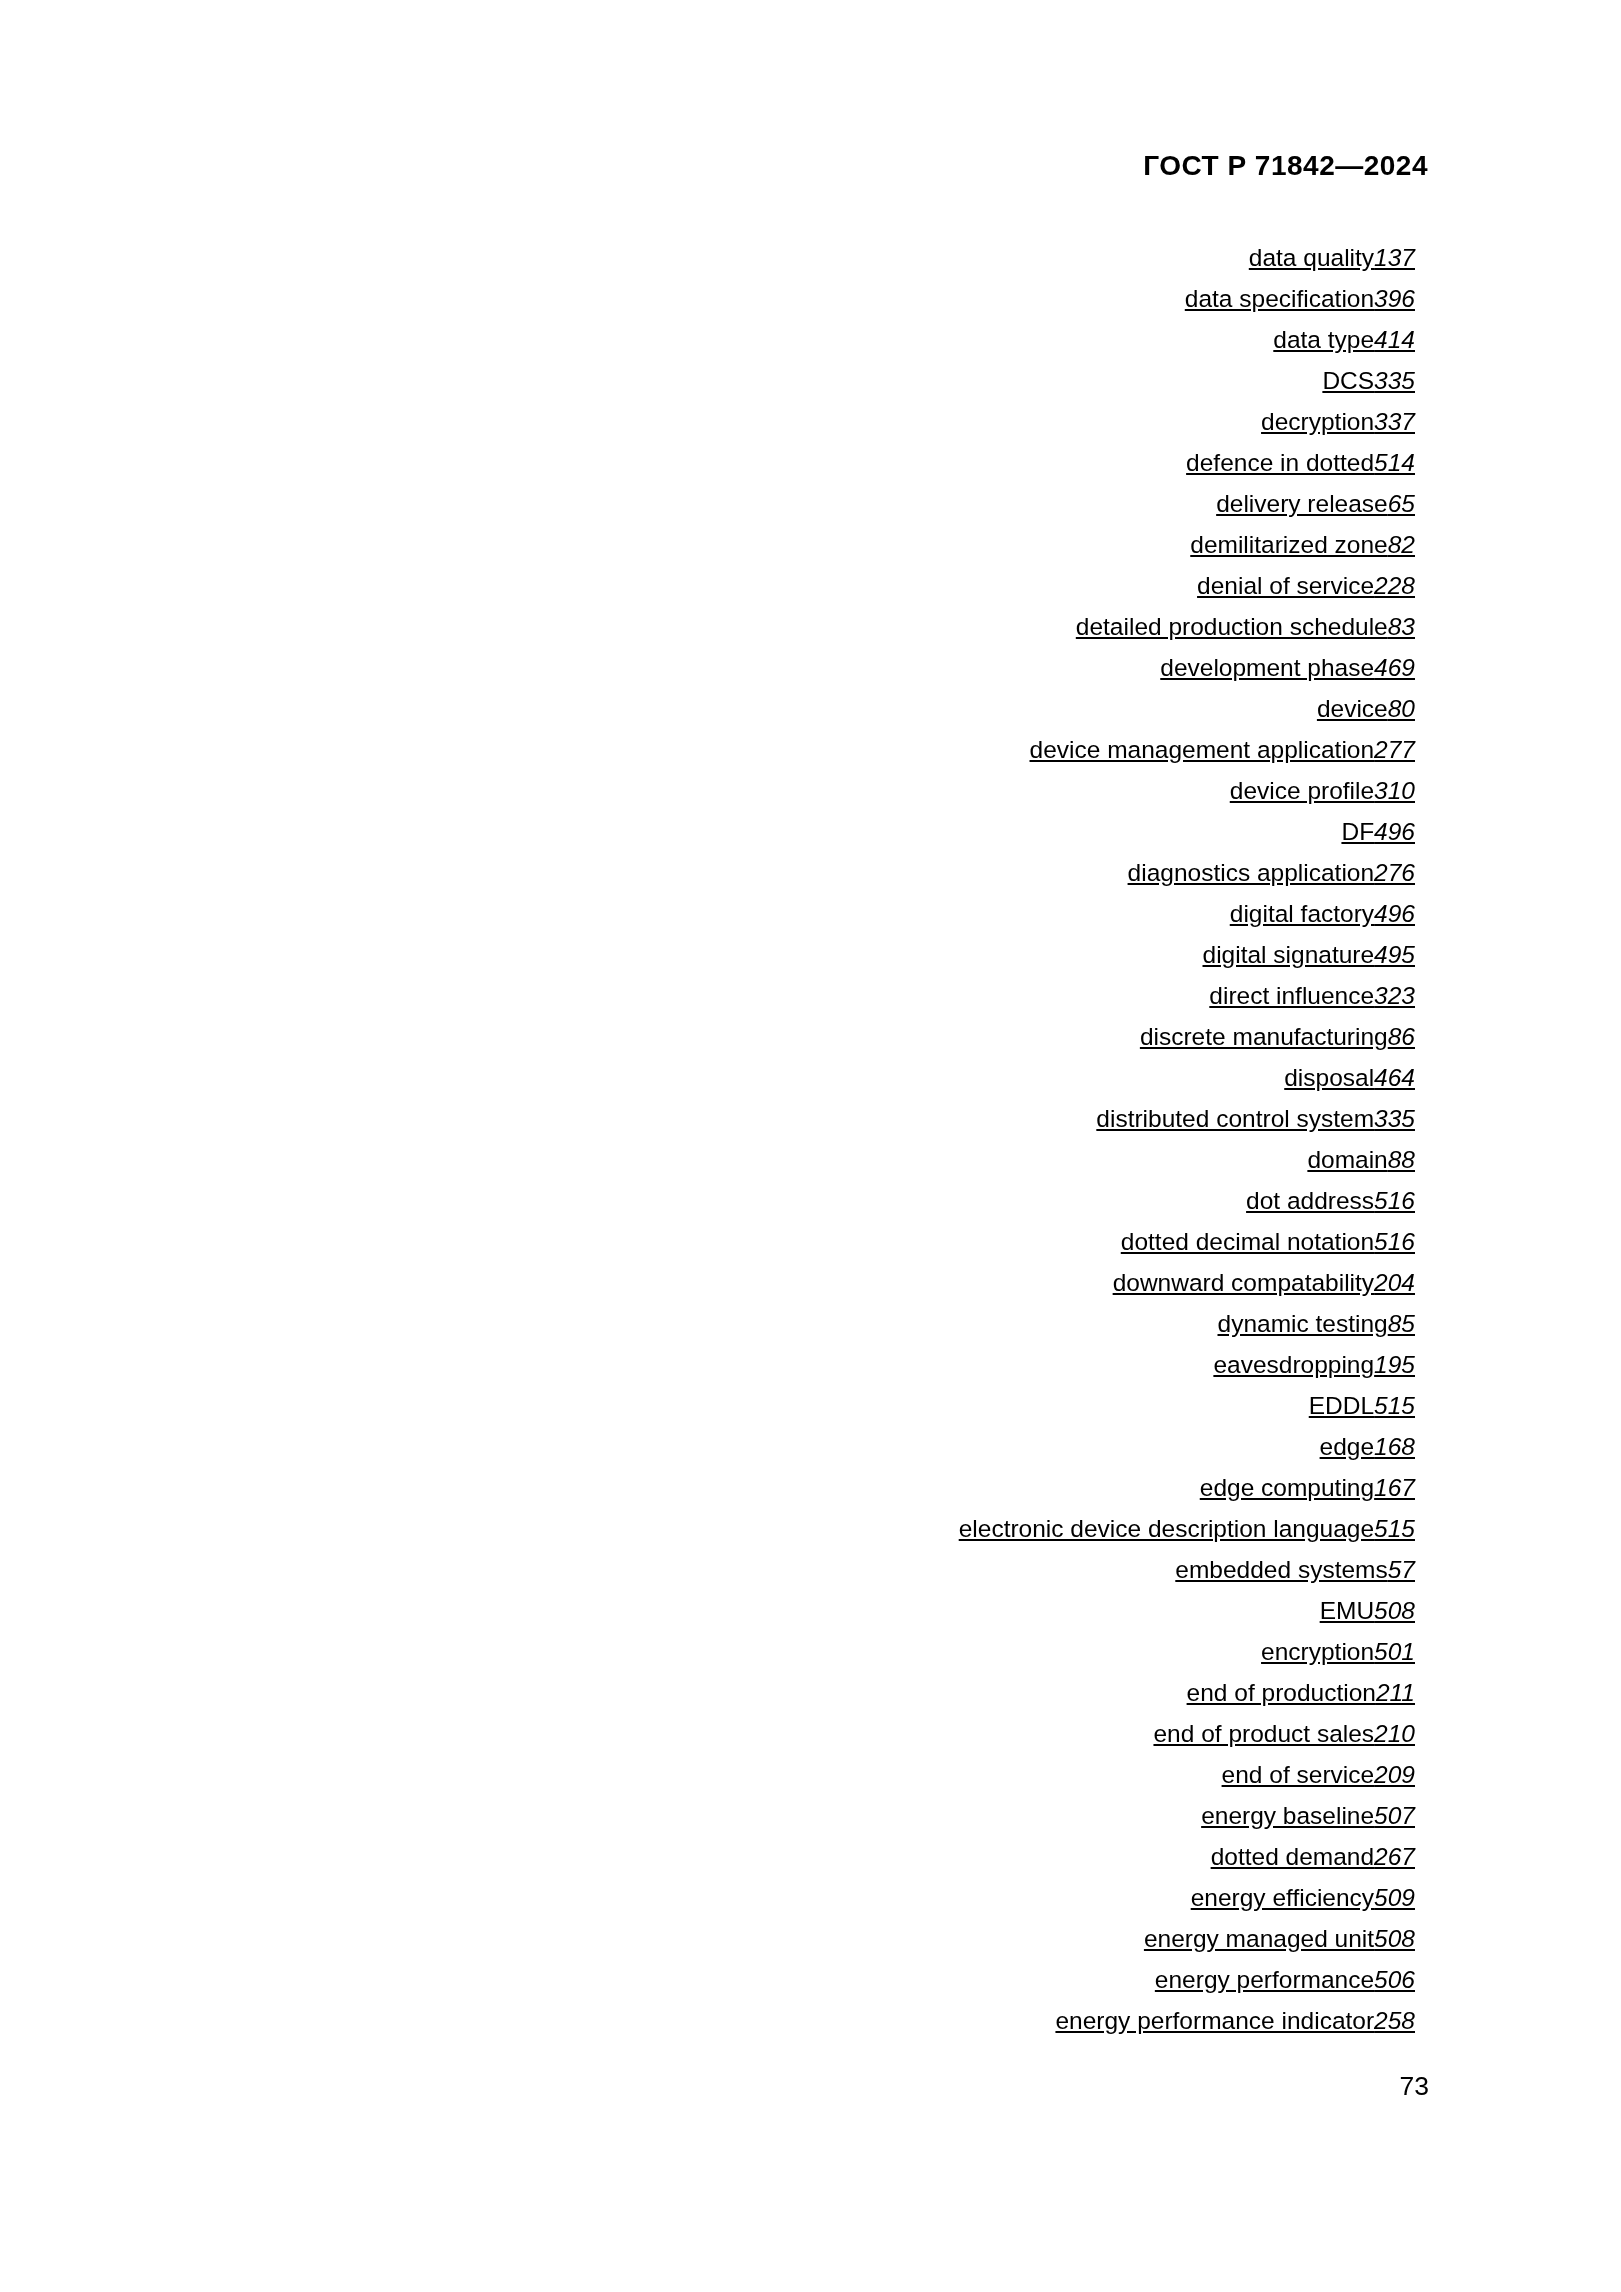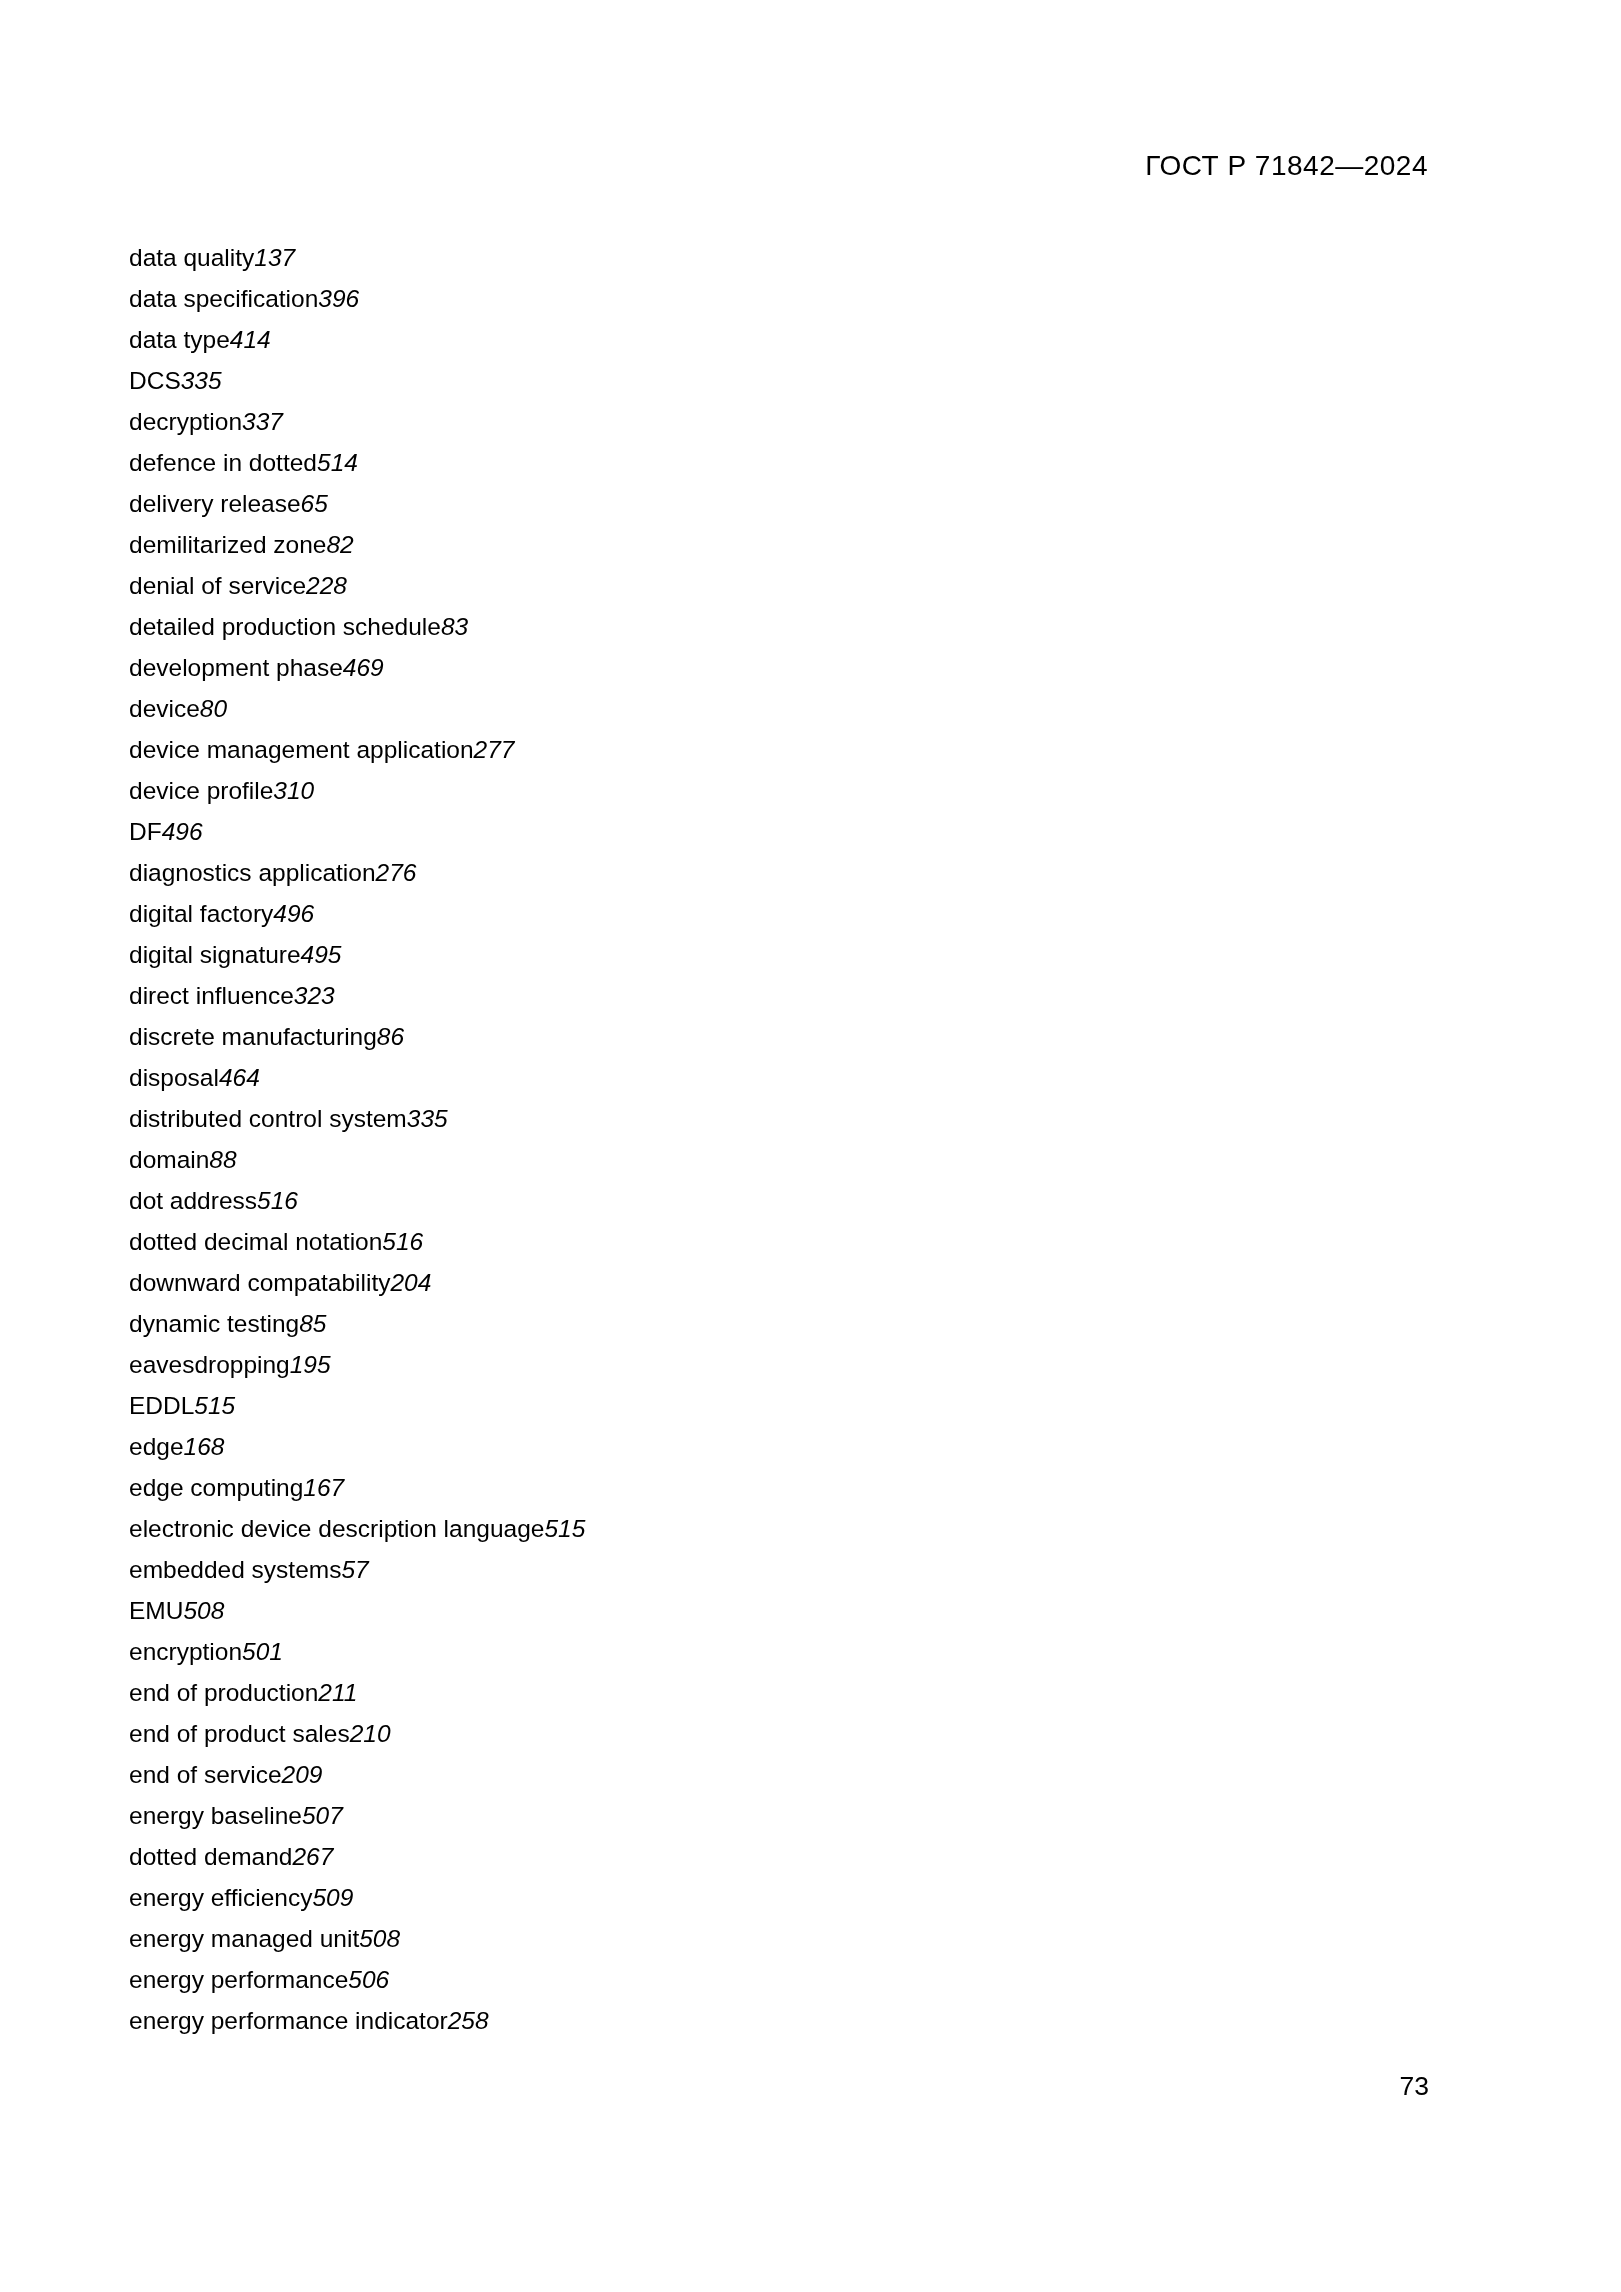--- a/index.html
+++ b/index.html
@@ -14,36 +14,37 @@
     font-family: "Liberation Sans", sans-serif;
     overflow: hidden;
   }
   .doc-header {
     position: absolute;
     top: 150px;
     left: 0;
     right: 193px;
     text-align: right;
     font-size: 28px;
-    font-weight: normal;
+    font-weight: bold;
     letter-spacing: 0.5px;
   }
   .index-list {
     position: absolute;
     top: 237px;
     left: 129px;
     right: 193px;
   }
   .index-row {
     height: 41px;
     display: flex;
-    justify-content: flex-start;
+    justify-content: flex-end;
     align-items: center;
     font-size: 24.5px;
     white-space: nowrap;
+    text-decoration: underline;
   }
   .index-row .term {
     flex: 0 0 auto;
   }
   .index-row .pagenum {
     flex: 0 0 auto;
     font-style: italic;
     margin-right: 13px;
   }
   .page-footer {

